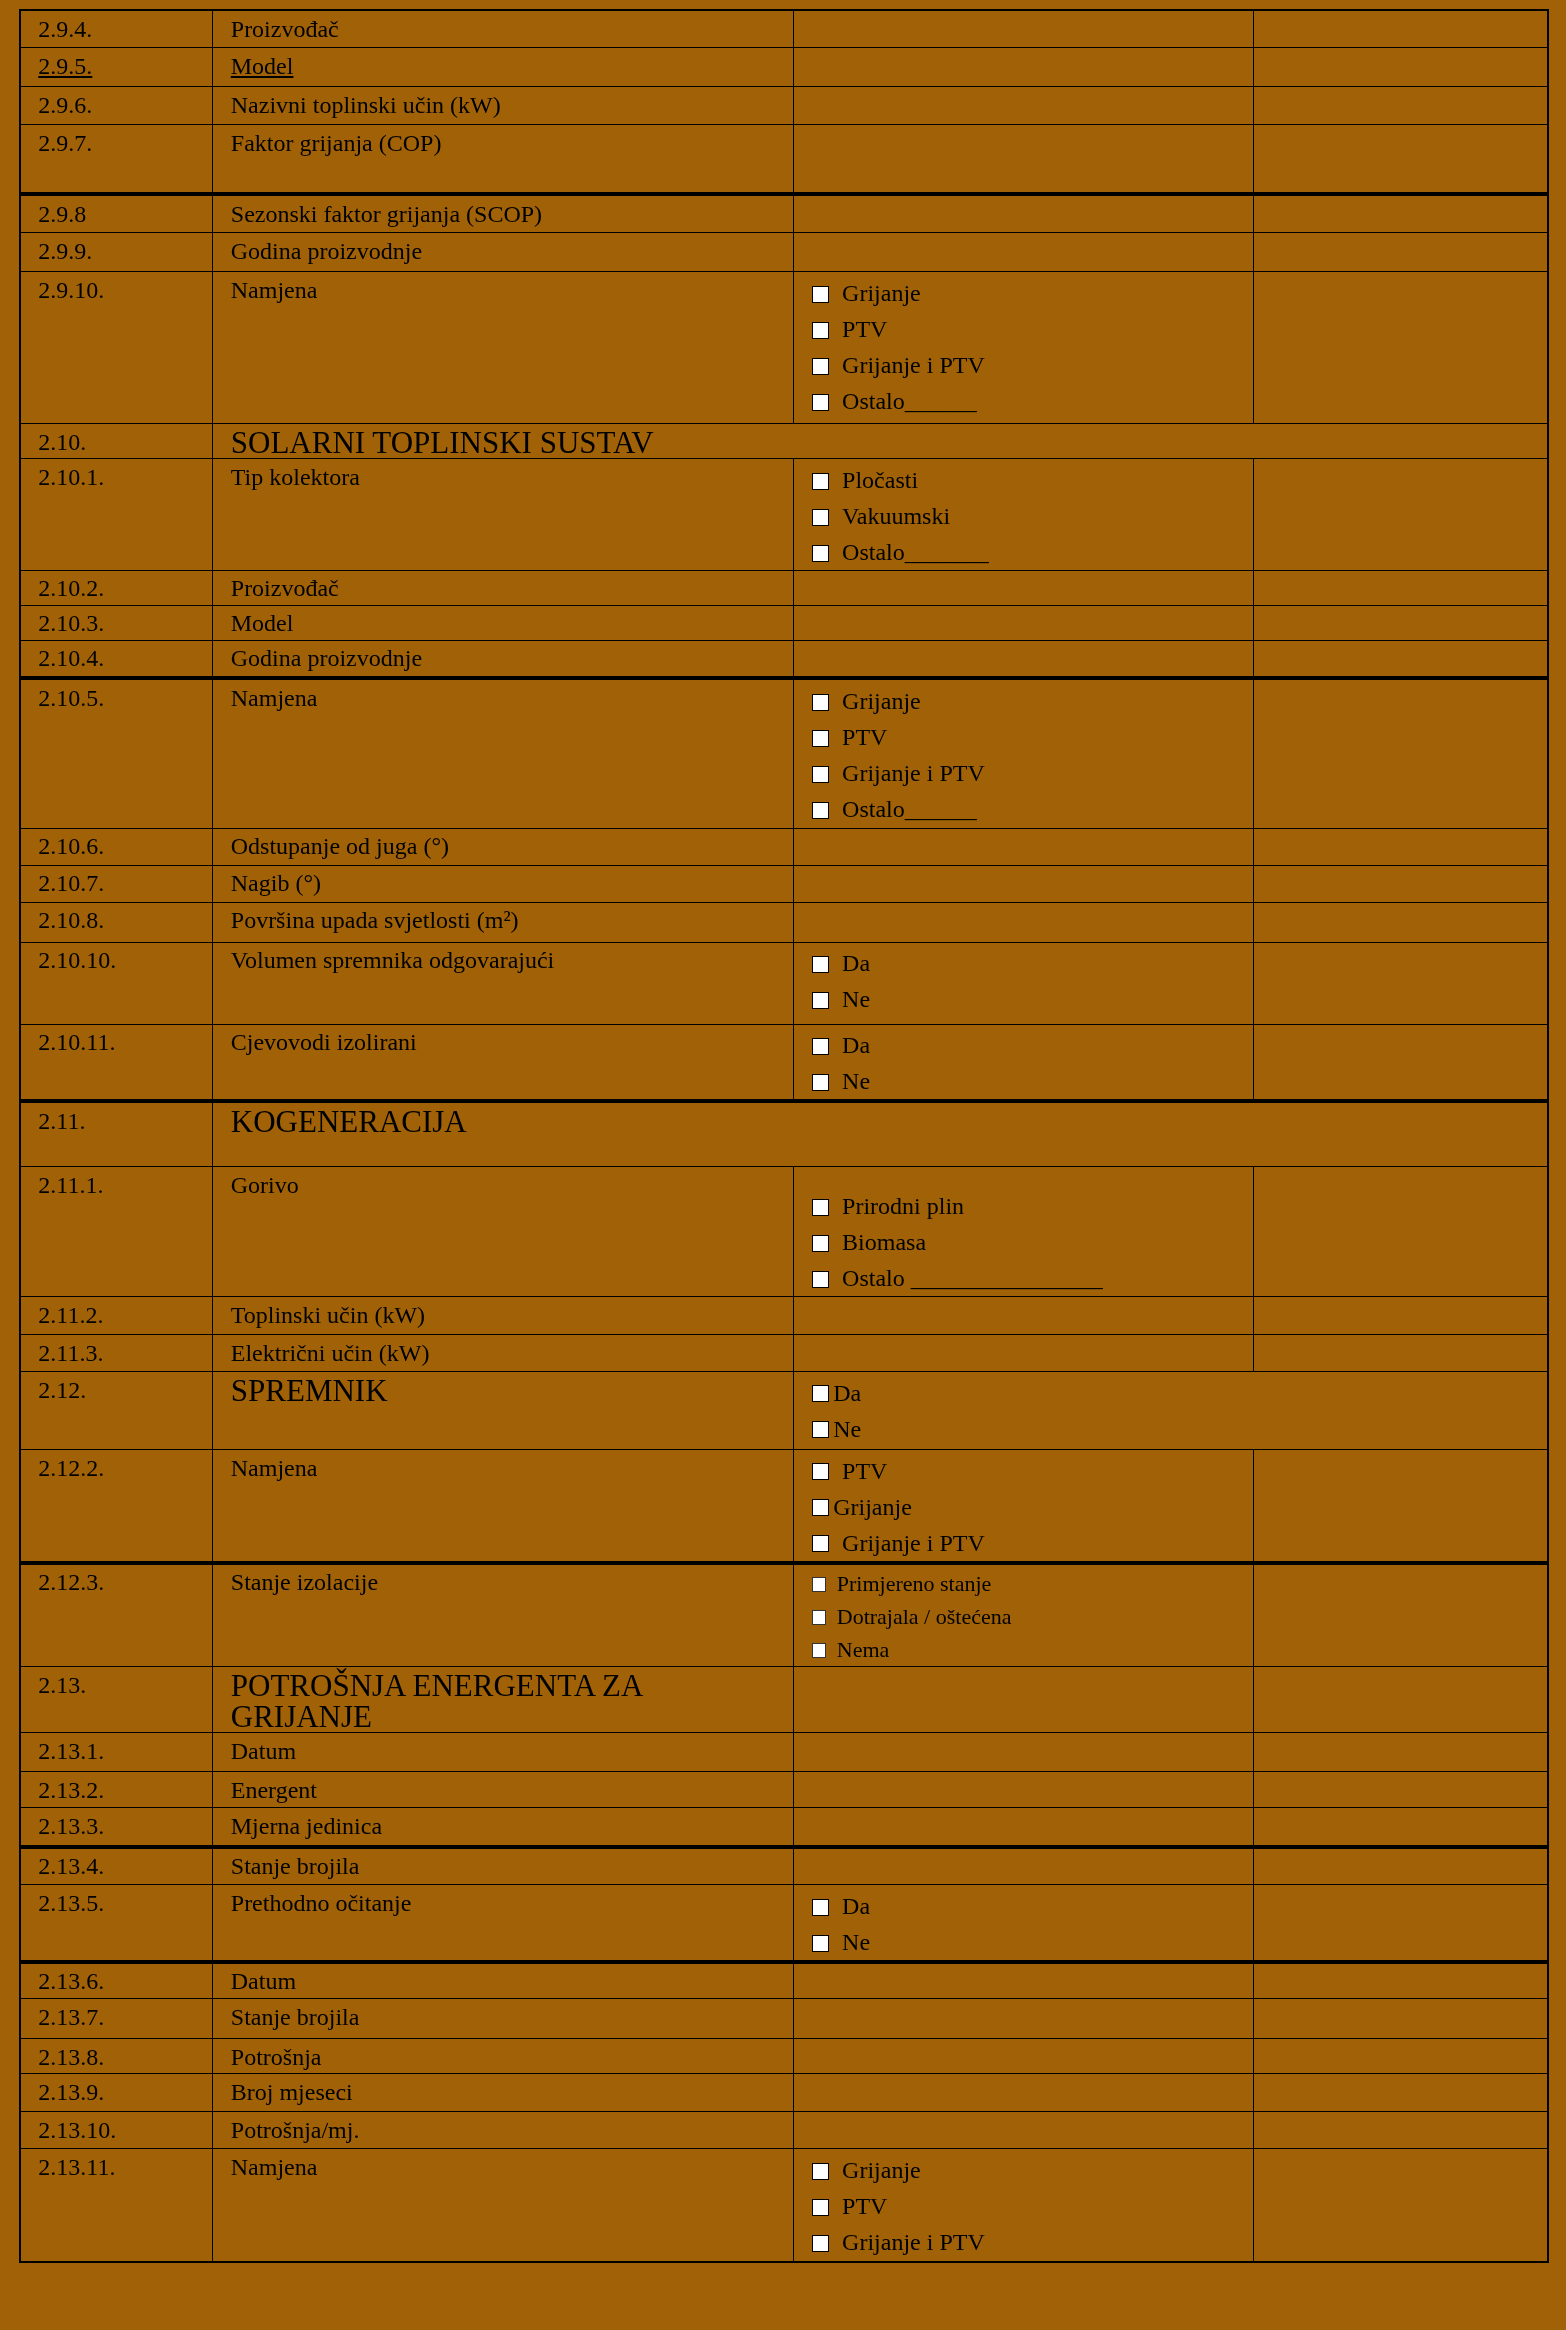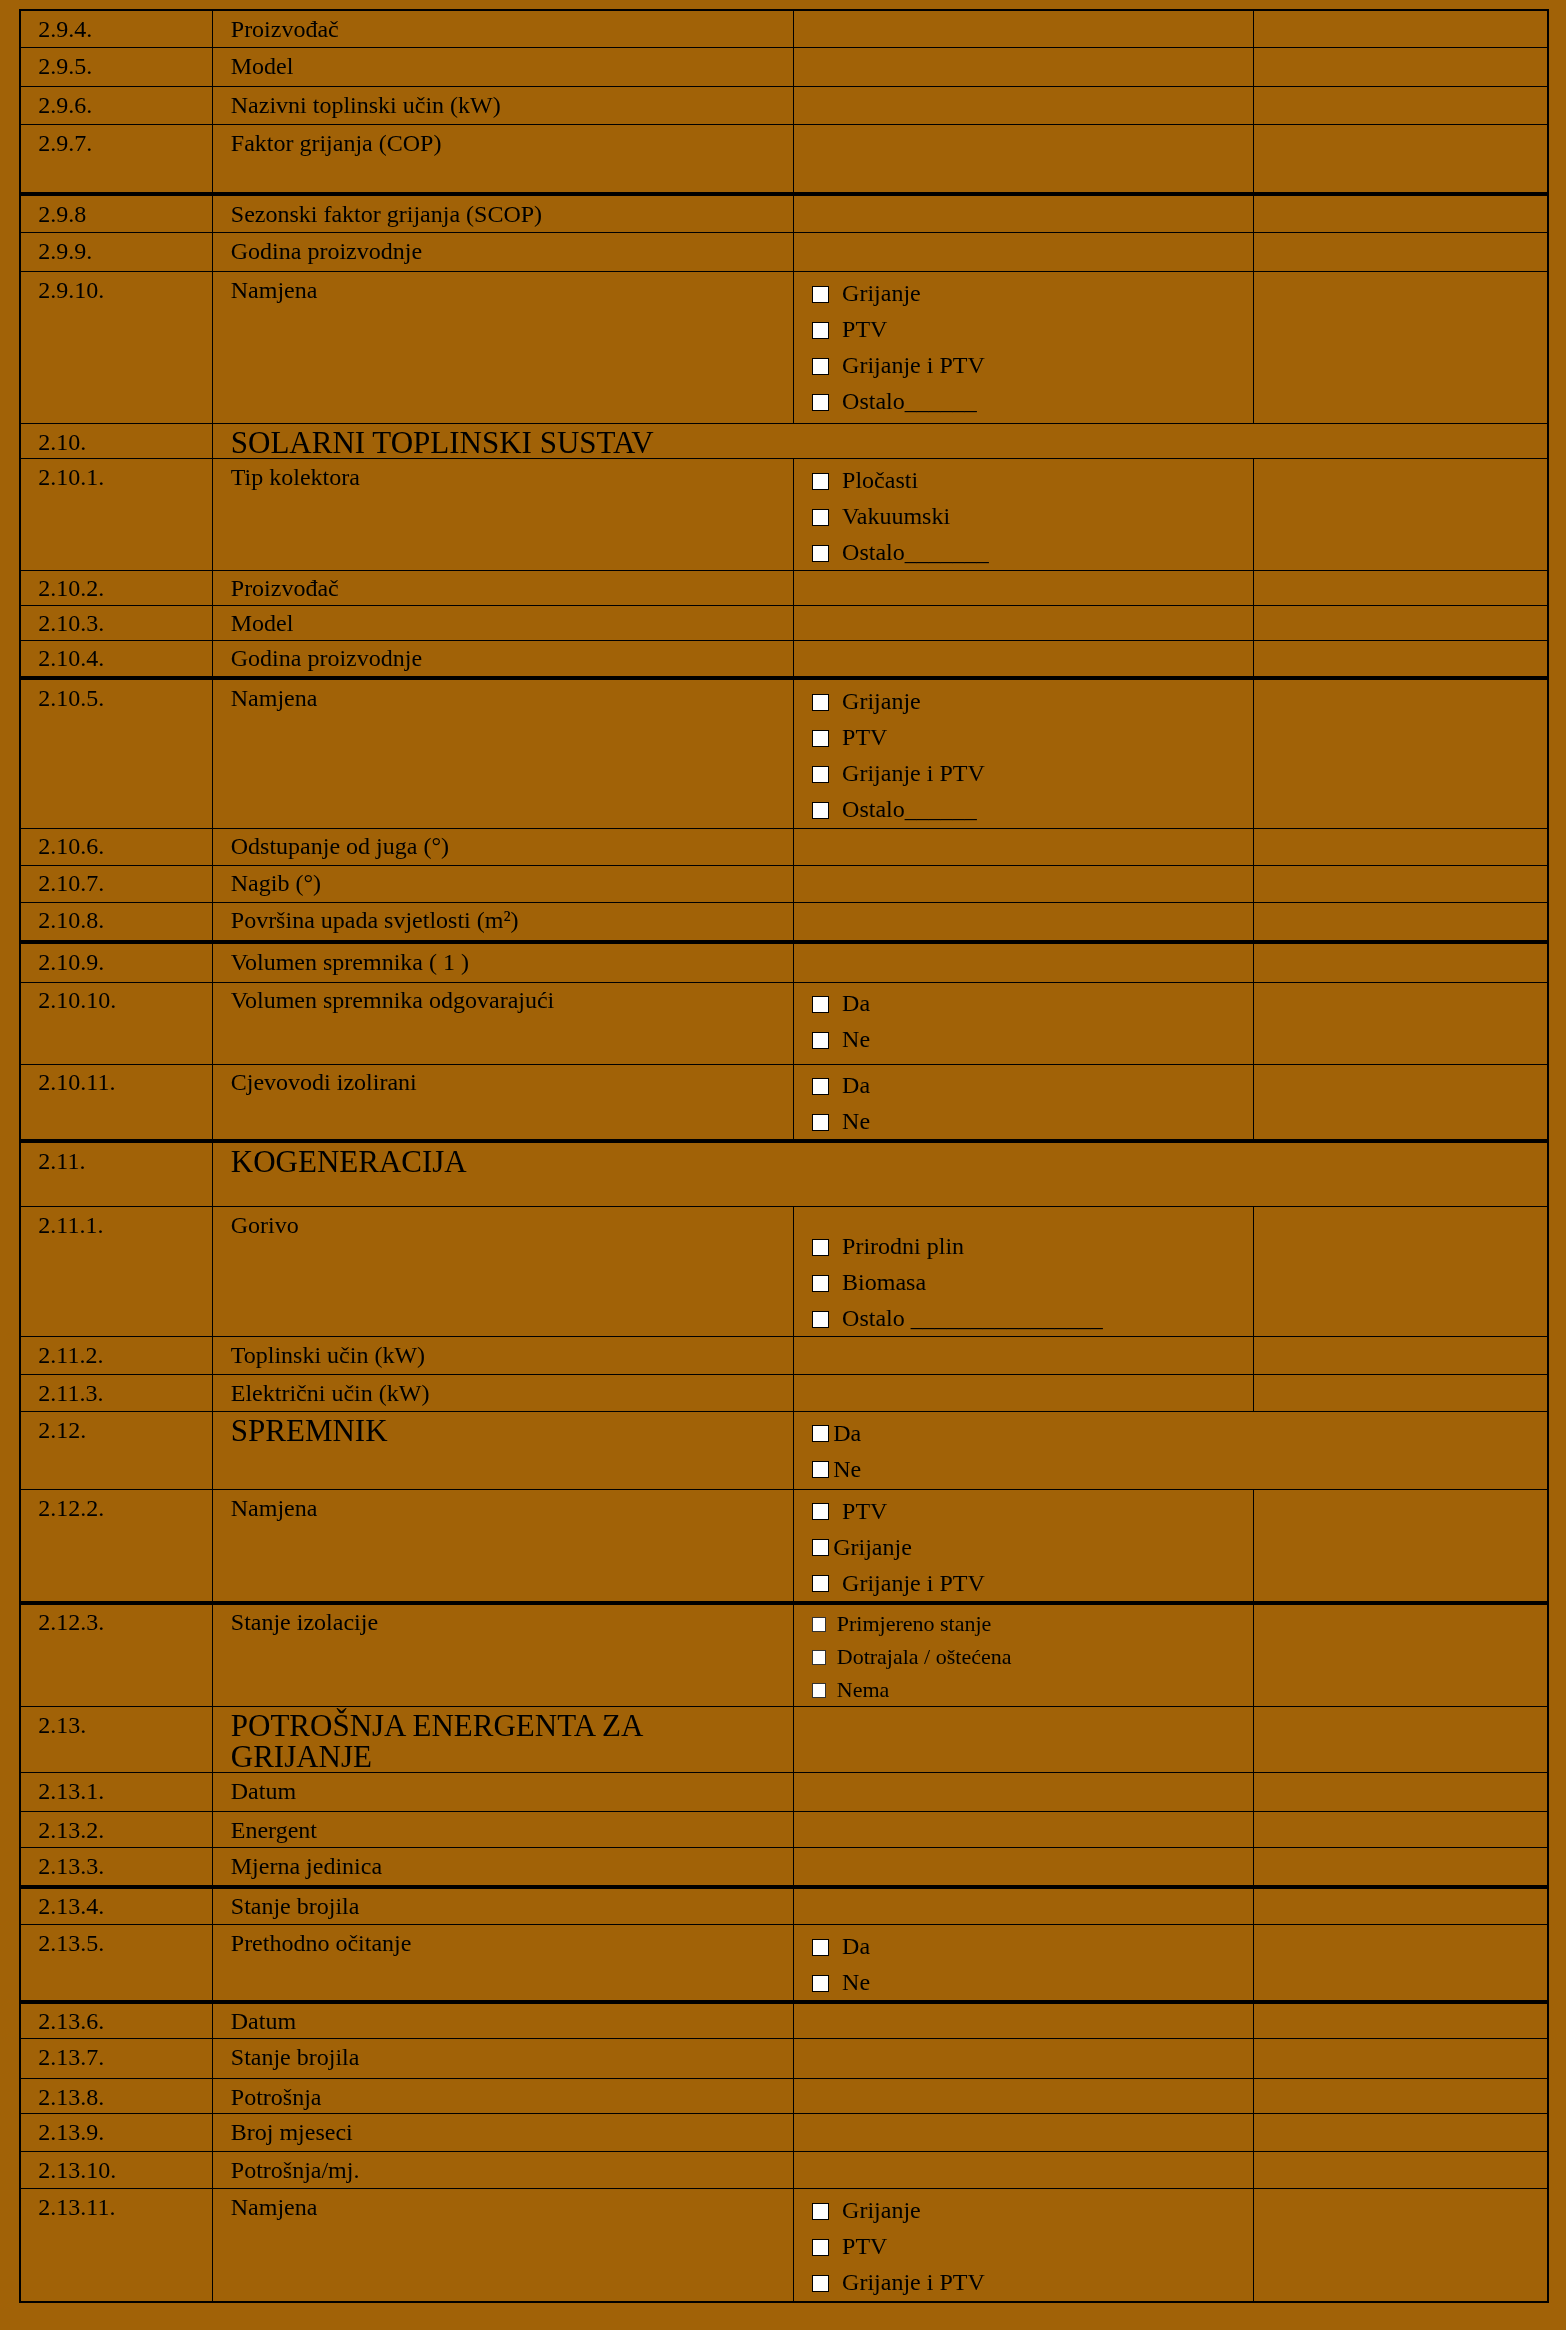--- a/index.html
+++ b/index.html
@@ -66,21 +66,21 @@
       <col style="width:460px">
       <col style="width:294px">
     </colgroup>
     <tbody>
         <tr style="height: 38px;">
           <td class="c-num">2.9.4.</td>
           <td class="c-label">Proizvođač</td>
           <td class="c-opts"></td>
           <td class="c-val"></td>
         </tr>
-        <tr style="height: 39px;">
+        <tr style="height: 39px; text-decoration: underline;">
           <td class="c-num">2.9.5.</td>
           <td class="c-label">Model</td>
           <td class="c-opts"></td>
           <td class="c-val"></td>
         </tr>
         <tr style="height: 38px;">
           <td class="c-num">2.9.6.</td>
           <td class="c-label">Nazivni toplinski učin (kW)</td>
           <td class="c-opts"></td>
           <td class="c-val"></td>
@@ -165,26 +165,20 @@
         </tr>
         <tr style="height: 37px;">
           <td class="c-num">2.10.7.</td>
           <td class="c-label">Nagib (°)</td>
           <td class="c-opts"></td>
           <td class="c-val"></td>
         </tr>
         <tr style="height: 40px;">
           <td class="c-num">2.10.8.</td>
           <td class="c-label">Površina upada svjetlosti (m²)</td>
-          <td class="c-opts"></td>
-          <td class="c-val"></td>
-        </tr>
-        <tr class="thick-top" style="height: 40px;">
-          <td class="c-num">2.10.9.</td>
-          <td class="c-label">Volumen spremnika ( 1 )</td>
           <td class="c-opts"></td>
           <td class="c-val"></td>
         </tr>
         <tr style="height: 82px;">
           <td class="c-num">2.10.10.</td>
           <td class="c-label">Volumen spremnika odgovarajući</td>
           <td class="c-opts">
             <div class="opt"><span class="cb"></span><span>Da</span></div>
             <div class="opt"><span class="cb"></span><span>Ne</span></div>
           </td>

